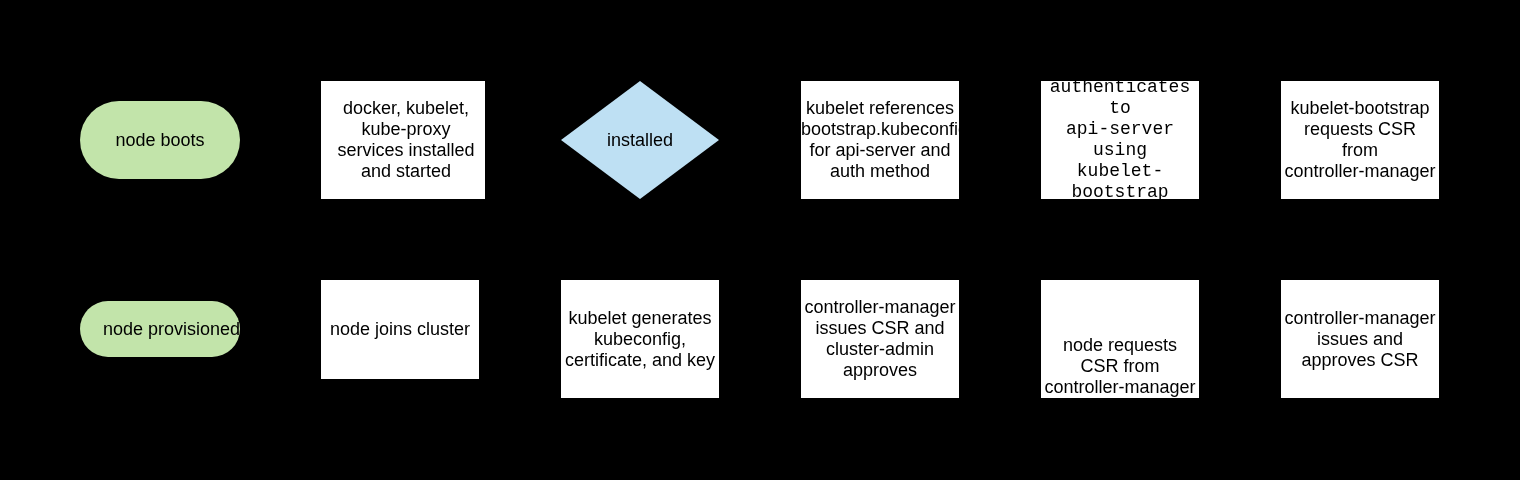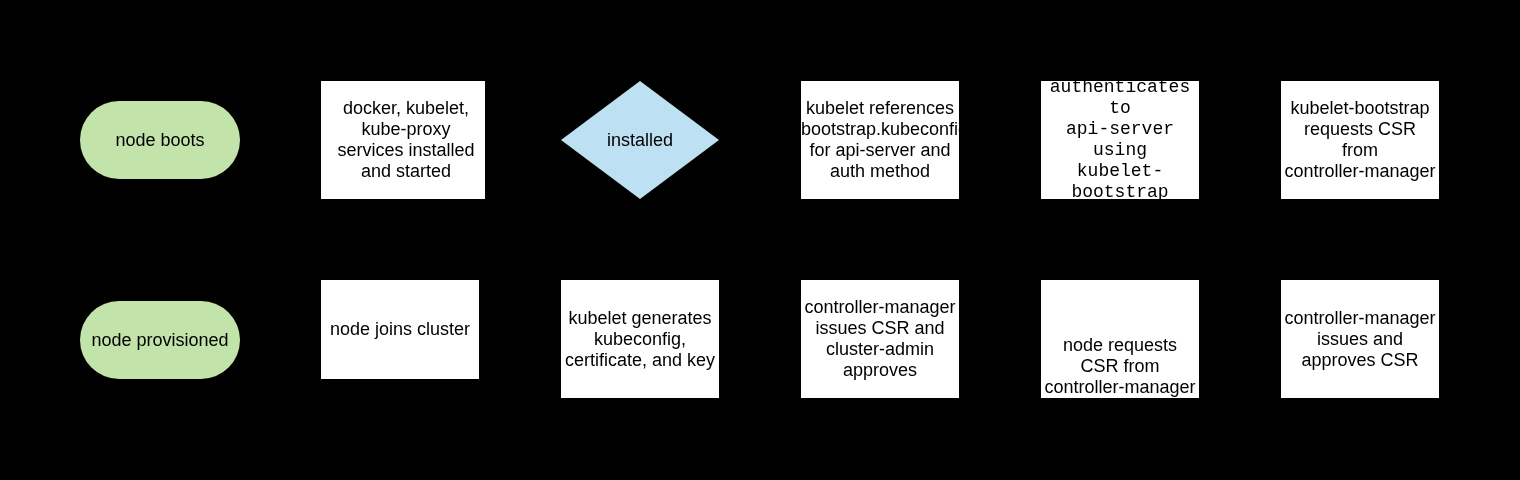--- a/index.html
+++ b/index.html
@@ -37,21 +37,21 @@
                clip-path: polygon(50% 0, 100% 50%, 50% 100%, 0 50%); }
 
   
   .r0c0 { left: 80px;   top: 101px; width: 160px; height: 78px;  }
   .r0c1 { left: 321px;  top: 81px;  width: 158px; height: 118px; padding-left: 6px; }
   .r0c2 { left: 561px;  top: 81px;  width: 158px; height: 118px; }
   .r0c3 { left: 801px;  top: 81px;  width: 158px; height: 118px; text-align: center; }
   .r0c4 { left: 1041px; top: 81px;  width: 158px; height: 118px; font-family: Liberation Mono, monospace; }
   .r0c5 { left: 1281px; top: 81px;  width: 158px; height: 118px; }
   
-  .r1c0 { left: 80px;   top: 301px; width: 160px; height: 78px;  }
+  .r1c0 { left: 80px;   top: 301px; width: 160px; height: 56px; text-align: right;  }
   .r1c1 { left: 321px;  top: 280px; width: 158px; height: 99px; }
   .r1c2 { left: 561px;  top: 280px; width: 158px; height: 118px; }
   .r1c3 { left: 801px;  top: 280px; width: 158px; height: 118px; }
   .r1c4 { left: 1041px; top: 280px; width: 158px; height: 118px; align-items: flex-end; }
   .r1c5 { left: 1281px; top: 280px; width: 158px; height: 118px; }
 </style>
 </head>
 <body>
 
 <div class="canvas">

